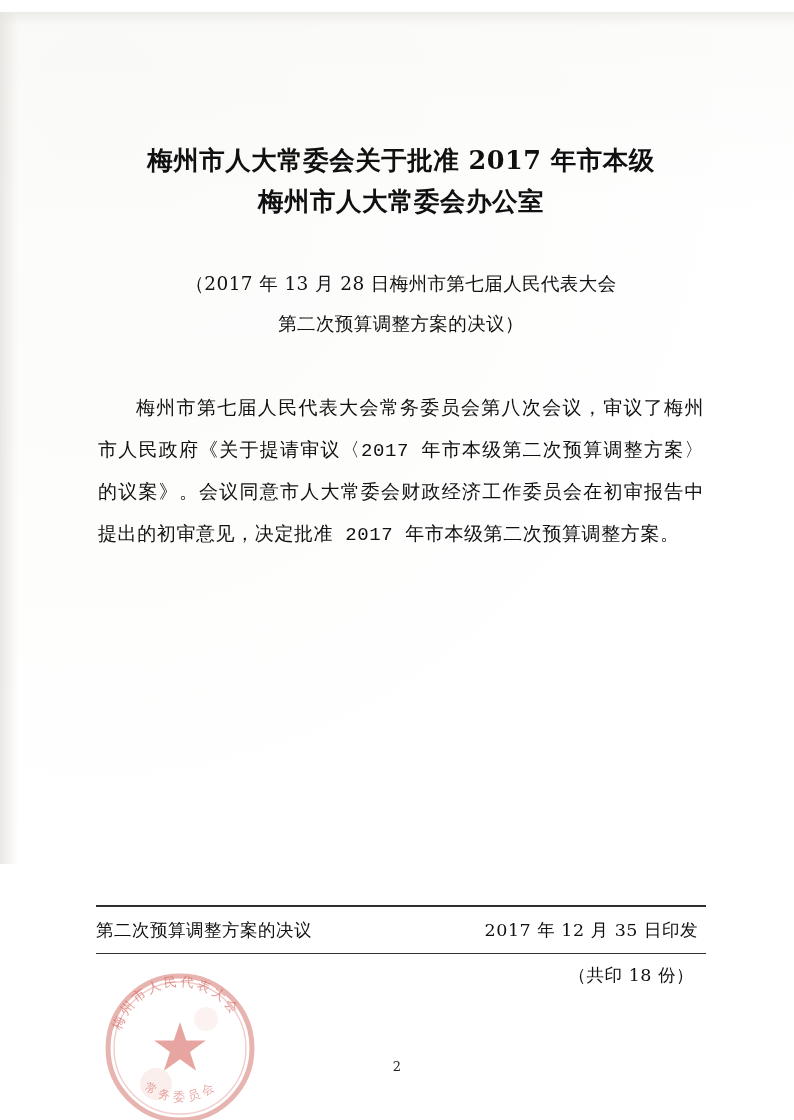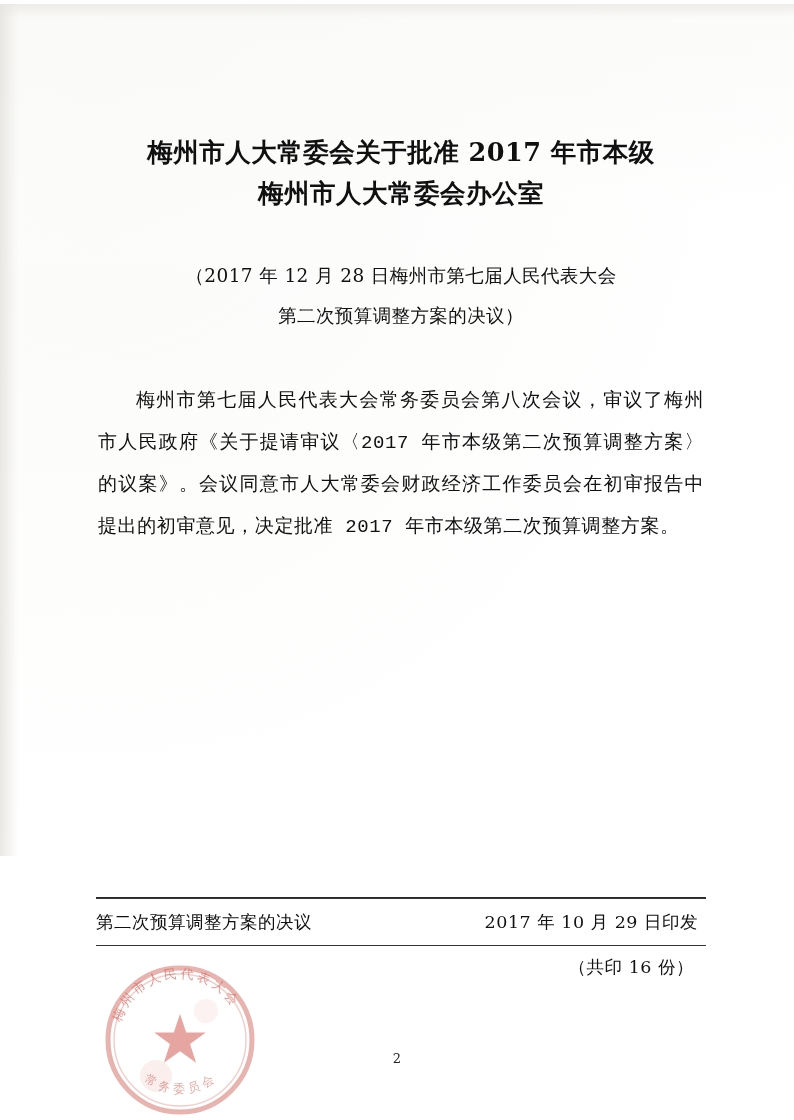--- a/index.html
+++ b/index.html
@@ -10,21 +10,21 @@
     width: 794px;
     height: 1120px;
     background: #ffffff;
     font-family: "DejaVu Serif", serif;
     color: #171717;
     position: relative;
     overflow: hidden;
   }
   .page {
     position: absolute;
-    left: 0; top: 4px;
+    left: 0; top: 12px;
     width: 794px;
     height: 852px;
     background:
       radial-gradient(ellipse at 12% 10%, rgba(250,250,248,1) 0%, rgba(253,253,252,1) 40%, rgba(255,255,255,1) 70%);
   }
   .paper-tint {
     position: absolute;
     inset: 0;
     background: linear-gradient(180deg, rgba(248,248,246,0.55) 0%, rgba(255,255,255,0.2) 25%, rgba(255,255,255,0) 60%);
     pointer-events: none;
@@ -167,40 +167,40 @@
   <div class="edge-shadow-top"></div>
 
   <div class="content">
 
     <div class="doc-title">
       <span class="line1">梅州市人大常委会关于批准 2017 年市本级</span>
       <span class="line2">梅州市人大常委会办公室</span>
     </div>
 
     <div class="meeting-note">
-      <span class="nline">（2017 年 12 月 28 日梅州市第七届人民代表大会</span>
+      <span class="nline">（2017 年 13 月 28 日梅州市第七届人民代表大会</span>
       <span class="nline">第二次预算调整方案的决议）</span>
     </div>
 
     <div class="body-text">
       <p>梅州市第七届人民代表大会常务委员会第八次会议，审议了梅州市人民政府《关于提请审议〈2017 年市本级第二次预算调整方案〉的议案》。会议同意市人大常委会财政经济工作委员会在初审报告中提出的初审意见，决定批准 2017 年市本级第二次预算调整方案。</p>
     </div>
 
   </div>
 
   <div class="footer-block">
     <div class="rule"></div>
     <div class="rule thin"></div>
     <div class="footer-row">
       <span class="left">第二次预算调整方案的决议</span>
-      <span class="right">2017 年 10 月 29 日印发</span>
+      <span class="right">2017 年 12 月 35 日印发</span>
     </div>
     <div class="rule thin"></div>
     <div class="copies-row">
-      <span>（共印 16 份）</span>
+      <span>（共印 18 份）</span>
     </div>
   </div>
 
   <div class="seal">
     <svg width="168" height="168" viewBox="0 0 168 168" xmlns="http://www.w3.org/2000/svg">
       <defs>
         <radialGradient id="sealFade" cx="50%" cy="50%" r="50%">
           <stop offset="0%" stop-color="#cf4034" stop-opacity="0.75"></stop>
           <stop offset="70%" stop-color="#c8362c" stop-opacity="0.62"></stop>
           <stop offset="100%" stop-color="#bf3329" stop-opacity="0.45"></stop>

